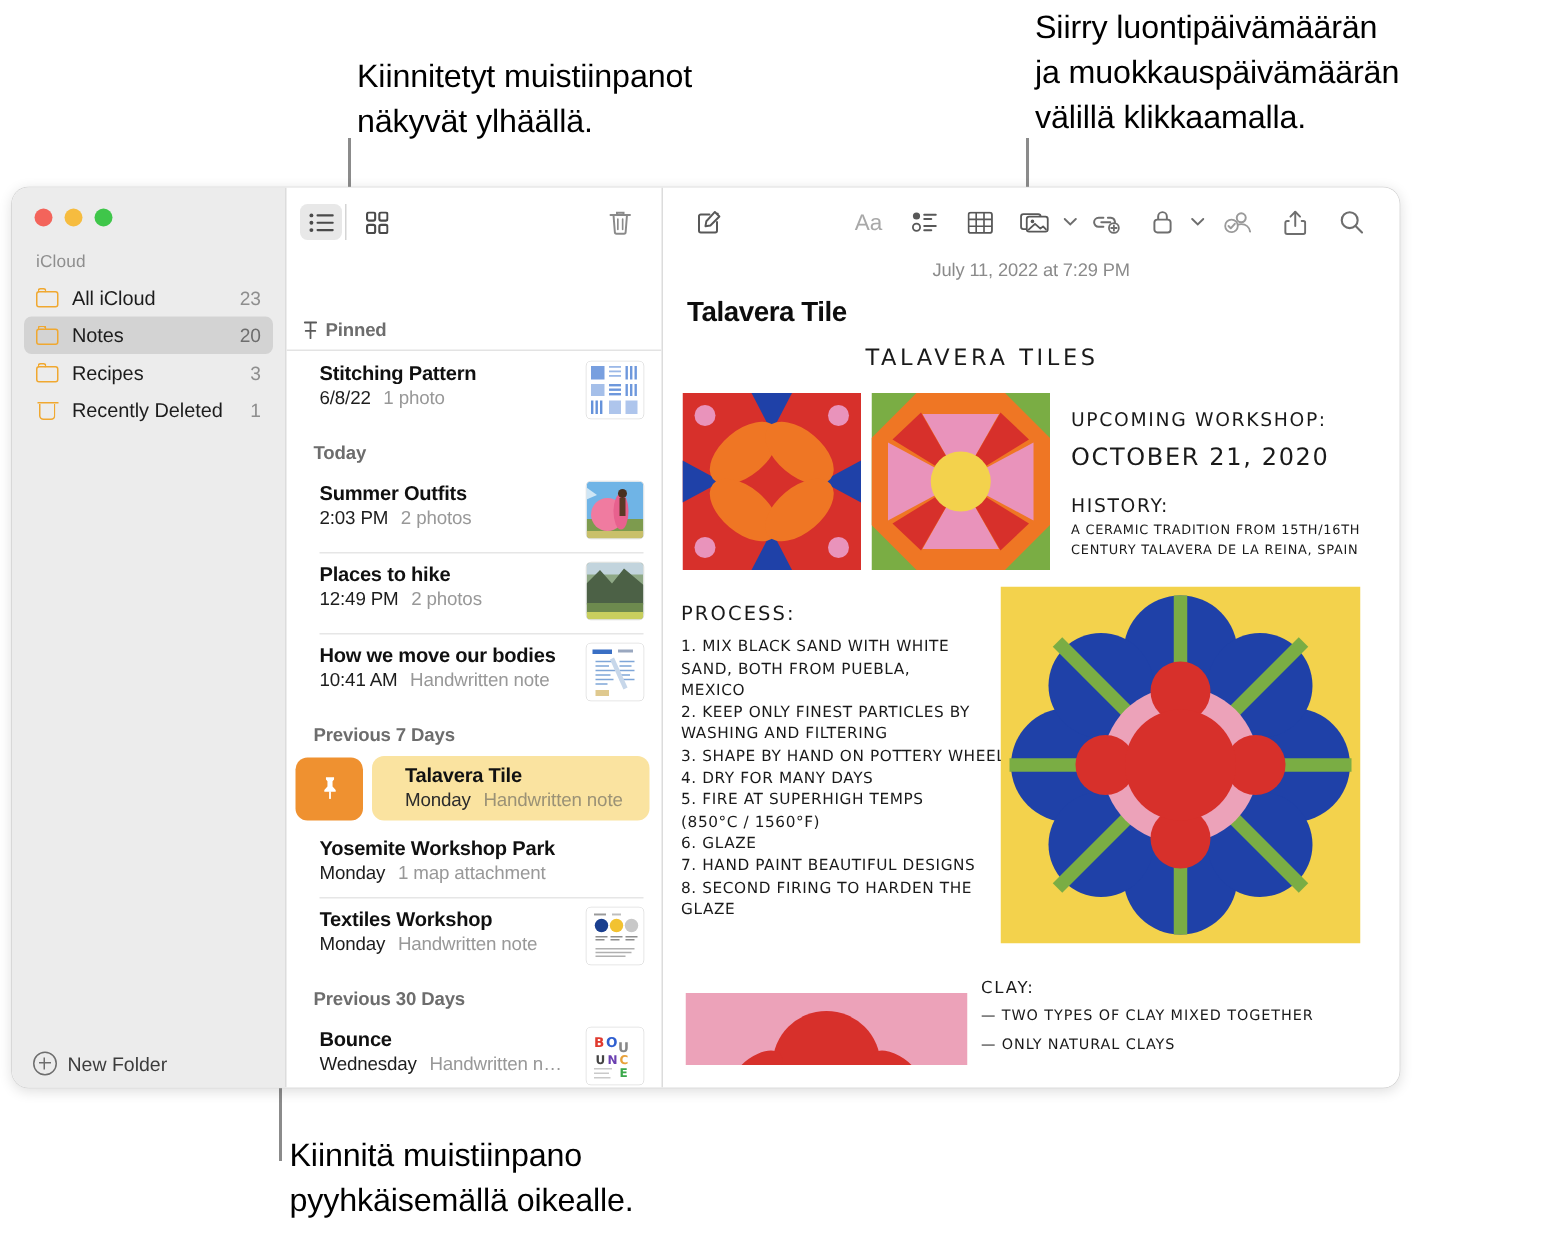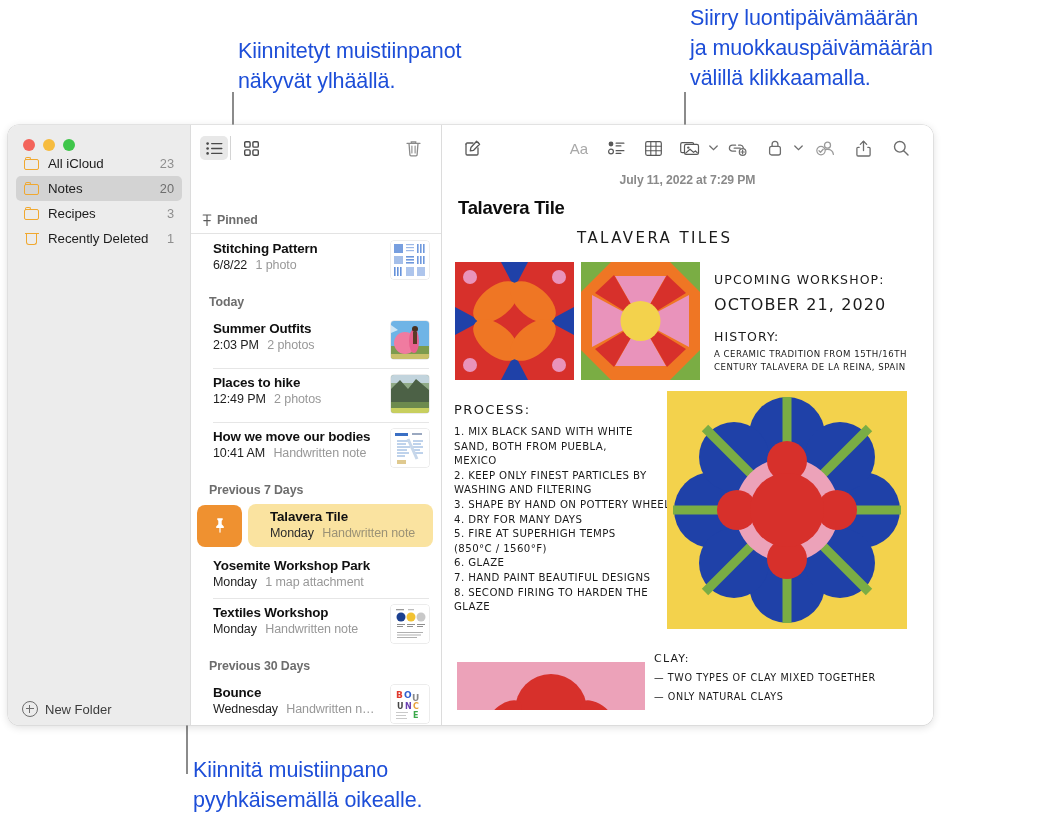--- a/index.html
+++ b/index.html
@@ -1,21 +1,21 @@
 <!DOCTYPE html>
 <html><head>
 <meta charset="utf-8">
 <style>
   html,body{margin:0;padding:0;}
   body{
     width:1043px;height:825px;background:#ffffff;
     font-family:"Liberation Sans","DejaVu Sans",sans-serif;
     -webkit-font-smoothing:antialiased;overflow:hidden;position:relative;
   }
-  .annot{position:absolute;font-size:21.5px;line-height:30px;color:#1d4ed8;letter-spacing:-0.1px;}
+  .annot{position:absolute;font-size:21.5px;line-height:30px;color:#000000;letter-spacing:-0.1px;}
   .leader{position:absolute;background:#8b8b8b;}
 
   
   .window{
     position:absolute;left:8px;top:125px;width:925px;height:600px;
     background:#fff;border-radius:11px;
     box-shadow:0 0 0 0.5px #d0d0d0, 0 2px 9px rgba(0,0,0,.14);
     overflow:hidden;display:flex;
   }
   
@@ -75,21 +75,21 @@
     display:flex;align-items:center;justify-content:center;flex:none;}
   .sel-card{flex:1;background:#fae3a0;border-radius:8px;padding:5px 10px 7px 22px;box-sizing:border-box;}
   .sel-card .ntitle{color:#111;}
   .sel-card .nmeta{color:#2b2b2b;}
   .sel-card .nmeta .sub{color:#9b9276;}
 
   
   .detail{flex:1;background:#fff;display:flex;flex-direction:column;position:relative;}
   .dt{height:46px;display:flex;align-items:center;padding:0 16px 0 14px;box-sizing:border-box;gap:0;}
   .ibtn{width:32px;height:26px;display:flex;align-items:center;justify-content:center;}
-  .date{text-align:center;font-size:12.2px;color:#8a8a8a;margin-top:2px;letter-spacing:-.1px;font-weight:bold;}
+  .date{text-align:center;font-size:12.2px;color:#8a8a8a;margin-top:2px;letter-spacing:-.1px;}
   .ntitle-big{font-size:18.5px;font-weight:bold;color:#0d0d0d;padding:10px 0 0 16px;letter-spacing:-.3px;}
   .canvas{flex:1;position:relative;overflow:hidden;}
   .hw{position:absolute;font-family:"DejaVu Sans",sans-serif;color:#1a1a1a;white-space:pre;}
   .tile{position:absolute;}
 </style>
 </head>
 <body>
 
 <div class="annot" style="left: 238px; top: 36px; width: 340px; white-space: pre-line;">Kiinnitetyt muistiinpanot
 näkyvät ylhäällä.</div>
@@ -108,20 +108,21 @@
 <div class="leader" style="left:186px;top:500px;width:14px;height:2px;"></div>
 
 <div class="window">
 
   <div class="sidebar">
     <div class="traffic">
       <div class="tl r"></div>
       <div class="tl y"></div>
       <div class="tl g"></div>
     </div>
+    <div class="side-head">iCloud</div>
 
     <div class="sb-item">
       <span class="ficon"></span>
       <span class="lbl">All iCloud</span>
       <span class="cnt">23</span>
     </div>
     <div class="sb-item sel">
       <span class="ficon"></span>
       <span class="lbl">Notes</span>
       <span class="cnt">20</span>

